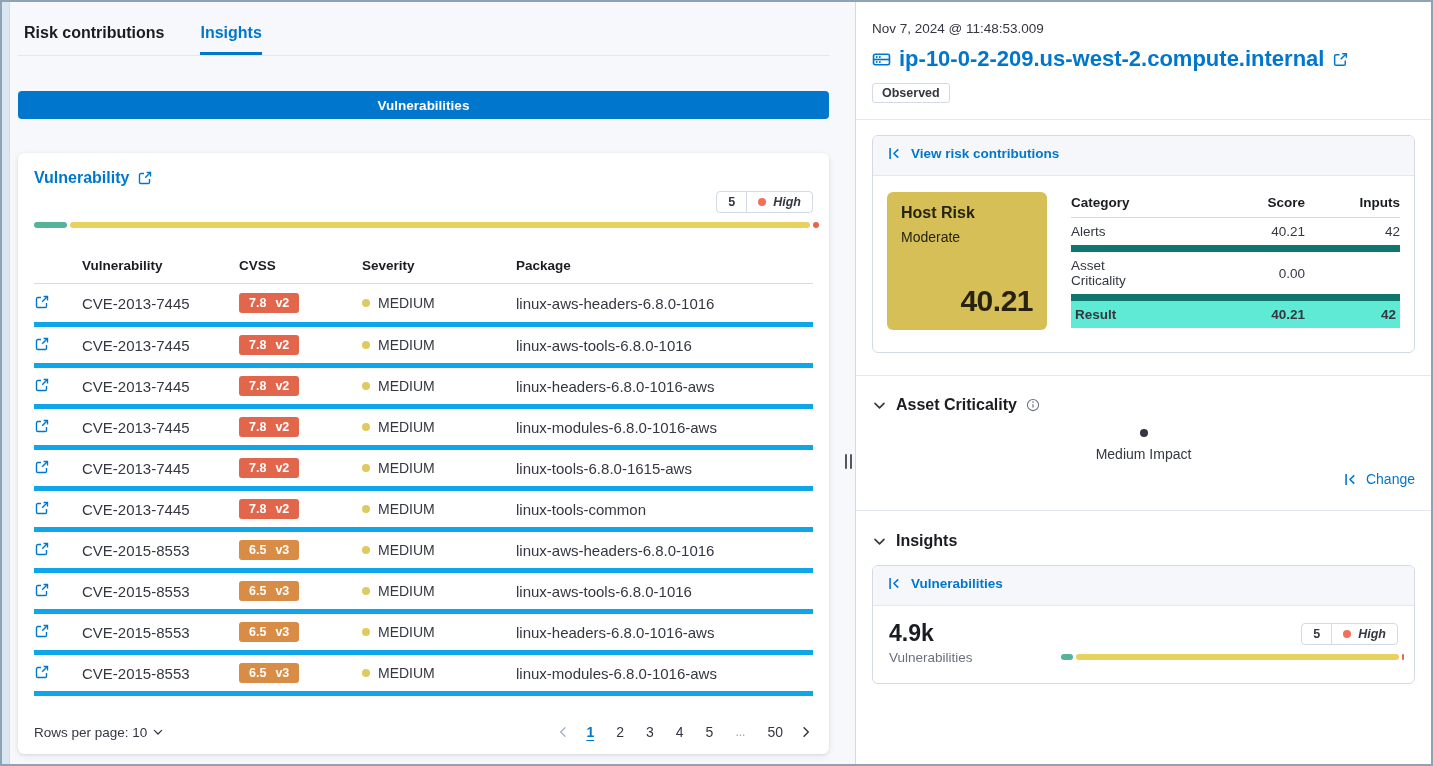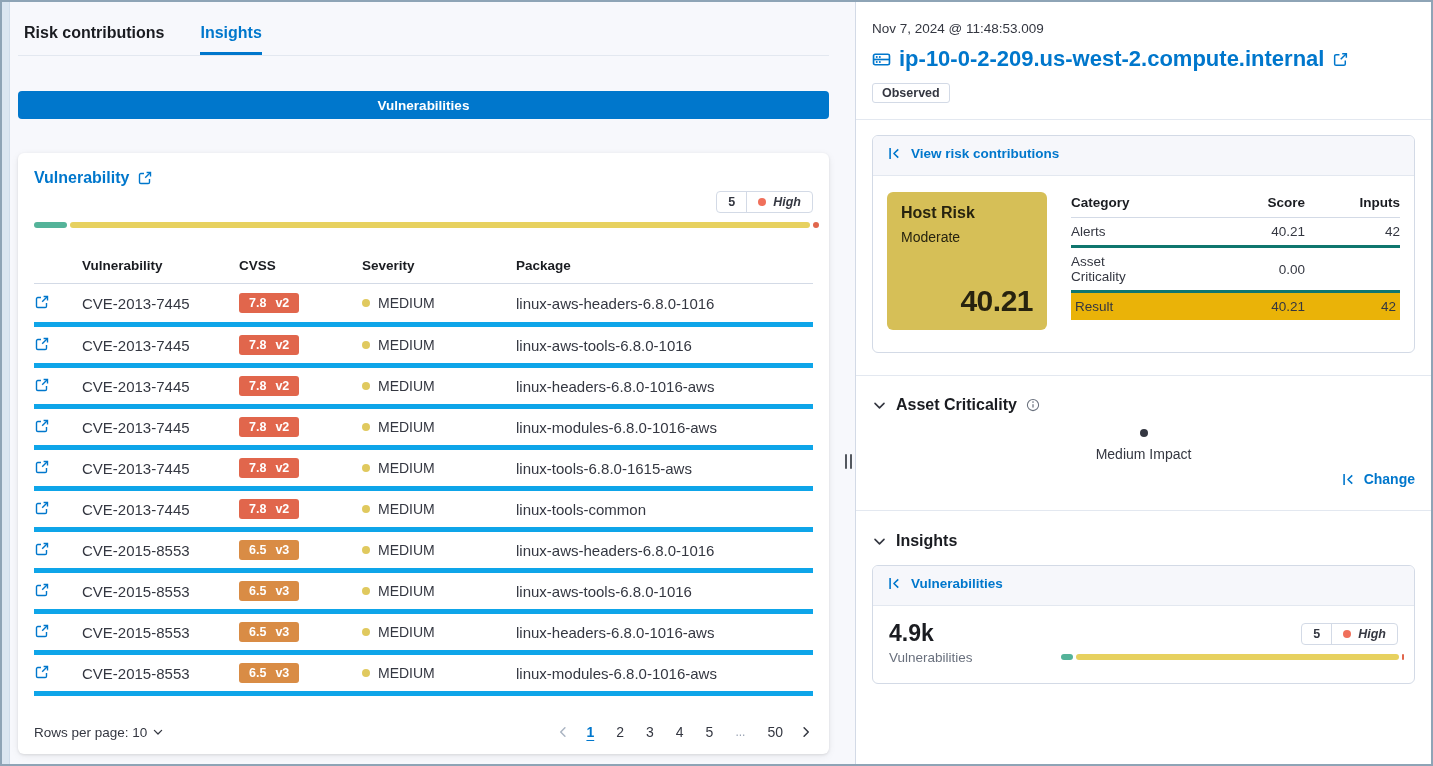--- a/index.html
+++ b/index.html
@@ -88,31 +88,31 @@
 
   .risk-body { display:flex; gap:24px; padding:16px 14px 22px 14px; }
   .risk-card { width:160px; height:138px; flex:none; background:#d6bf57; border-radius:6px; padding:12px 14px; display:flex; flex-direction:column; color:#27230f; }
   .rc-title { font-size:16px; font-weight:700; }
   .rc-level { font-size:14px; margin-top:7px; }
   .rc-score { margin-top:auto; align-self:flex-end; font-size:30px; font-weight:700; letter-spacing:-.5px; }
 
   table.risk { flex:1; border-collapse:collapse; font-size:13.5px; color:#343741; height:max-content; }
   table.risk th { font-weight:700; color:#1a1c21; text-align:right; padding:3px 0 7px 0; border-bottom:1px solid #d3dae6; }
   table.risk th:first-child { text-align:left; }
-  table.risk td { padding:6px 0; border-bottom:3px solid #0f766e; text-align:right; }
+  table.risk td { padding:6px 0; border-bottom:7px solid #0f766e; text-align:right; }
   table.risk td:first-child { text-align:left; }
   table.risk col.c-score { width:150px; }
   table.risk col.c-inputs { width:95px; }
-  table.risk tr.highlight td { background:#eab308; font-weight:400; border-bottom:none; }
+  table.risk tr.highlight td { background:#5eead4; font-weight:700; border-bottom:none; }
   table.risk tr.highlight td:first-child { padding-left:4px; }
   table.risk tr.highlight td:last-child { padding-right:4px; }
 
   .ac-row { display:flex; align-items:center; gap:9px; margin-top:15px; font-size:14px; color:#343741;flex-direction:column; }
   .ac-dot { width:8px; height:8px; border-radius:50%; background:#343741; flex:none; }
-  .change-link { margin-left:auto; display:inline-flex; align-items:center; gap:8px; color:#0077cc; font-weight:700; font-size:14px; cursor:pointer; }
+  .change-link { margin-left:auto; display:inline-flex; align-items:center; gap:8px; color:#0077cc; font-weight:400; font-size:14px; cursor:pointer; }
 
   .insights-body { display:flex; padding:14px 16px 18px 16px; }
   .count-block { width:172px; flex:none; }
   .count-big { font-size:23px; font-weight:700; color:#1a1c21; }
   .count-sub { font-size:13.5px; color:#69707d; margin-top:3px; }
   .right-block { flex:1; display:flex; flex-direction:column; align-items:flex-end; gap:9px; padding-top:3px; }
   .right-block .dist-bar { width:100%; margin-top:0; }
 
   svg { display:block; }
 </style>

